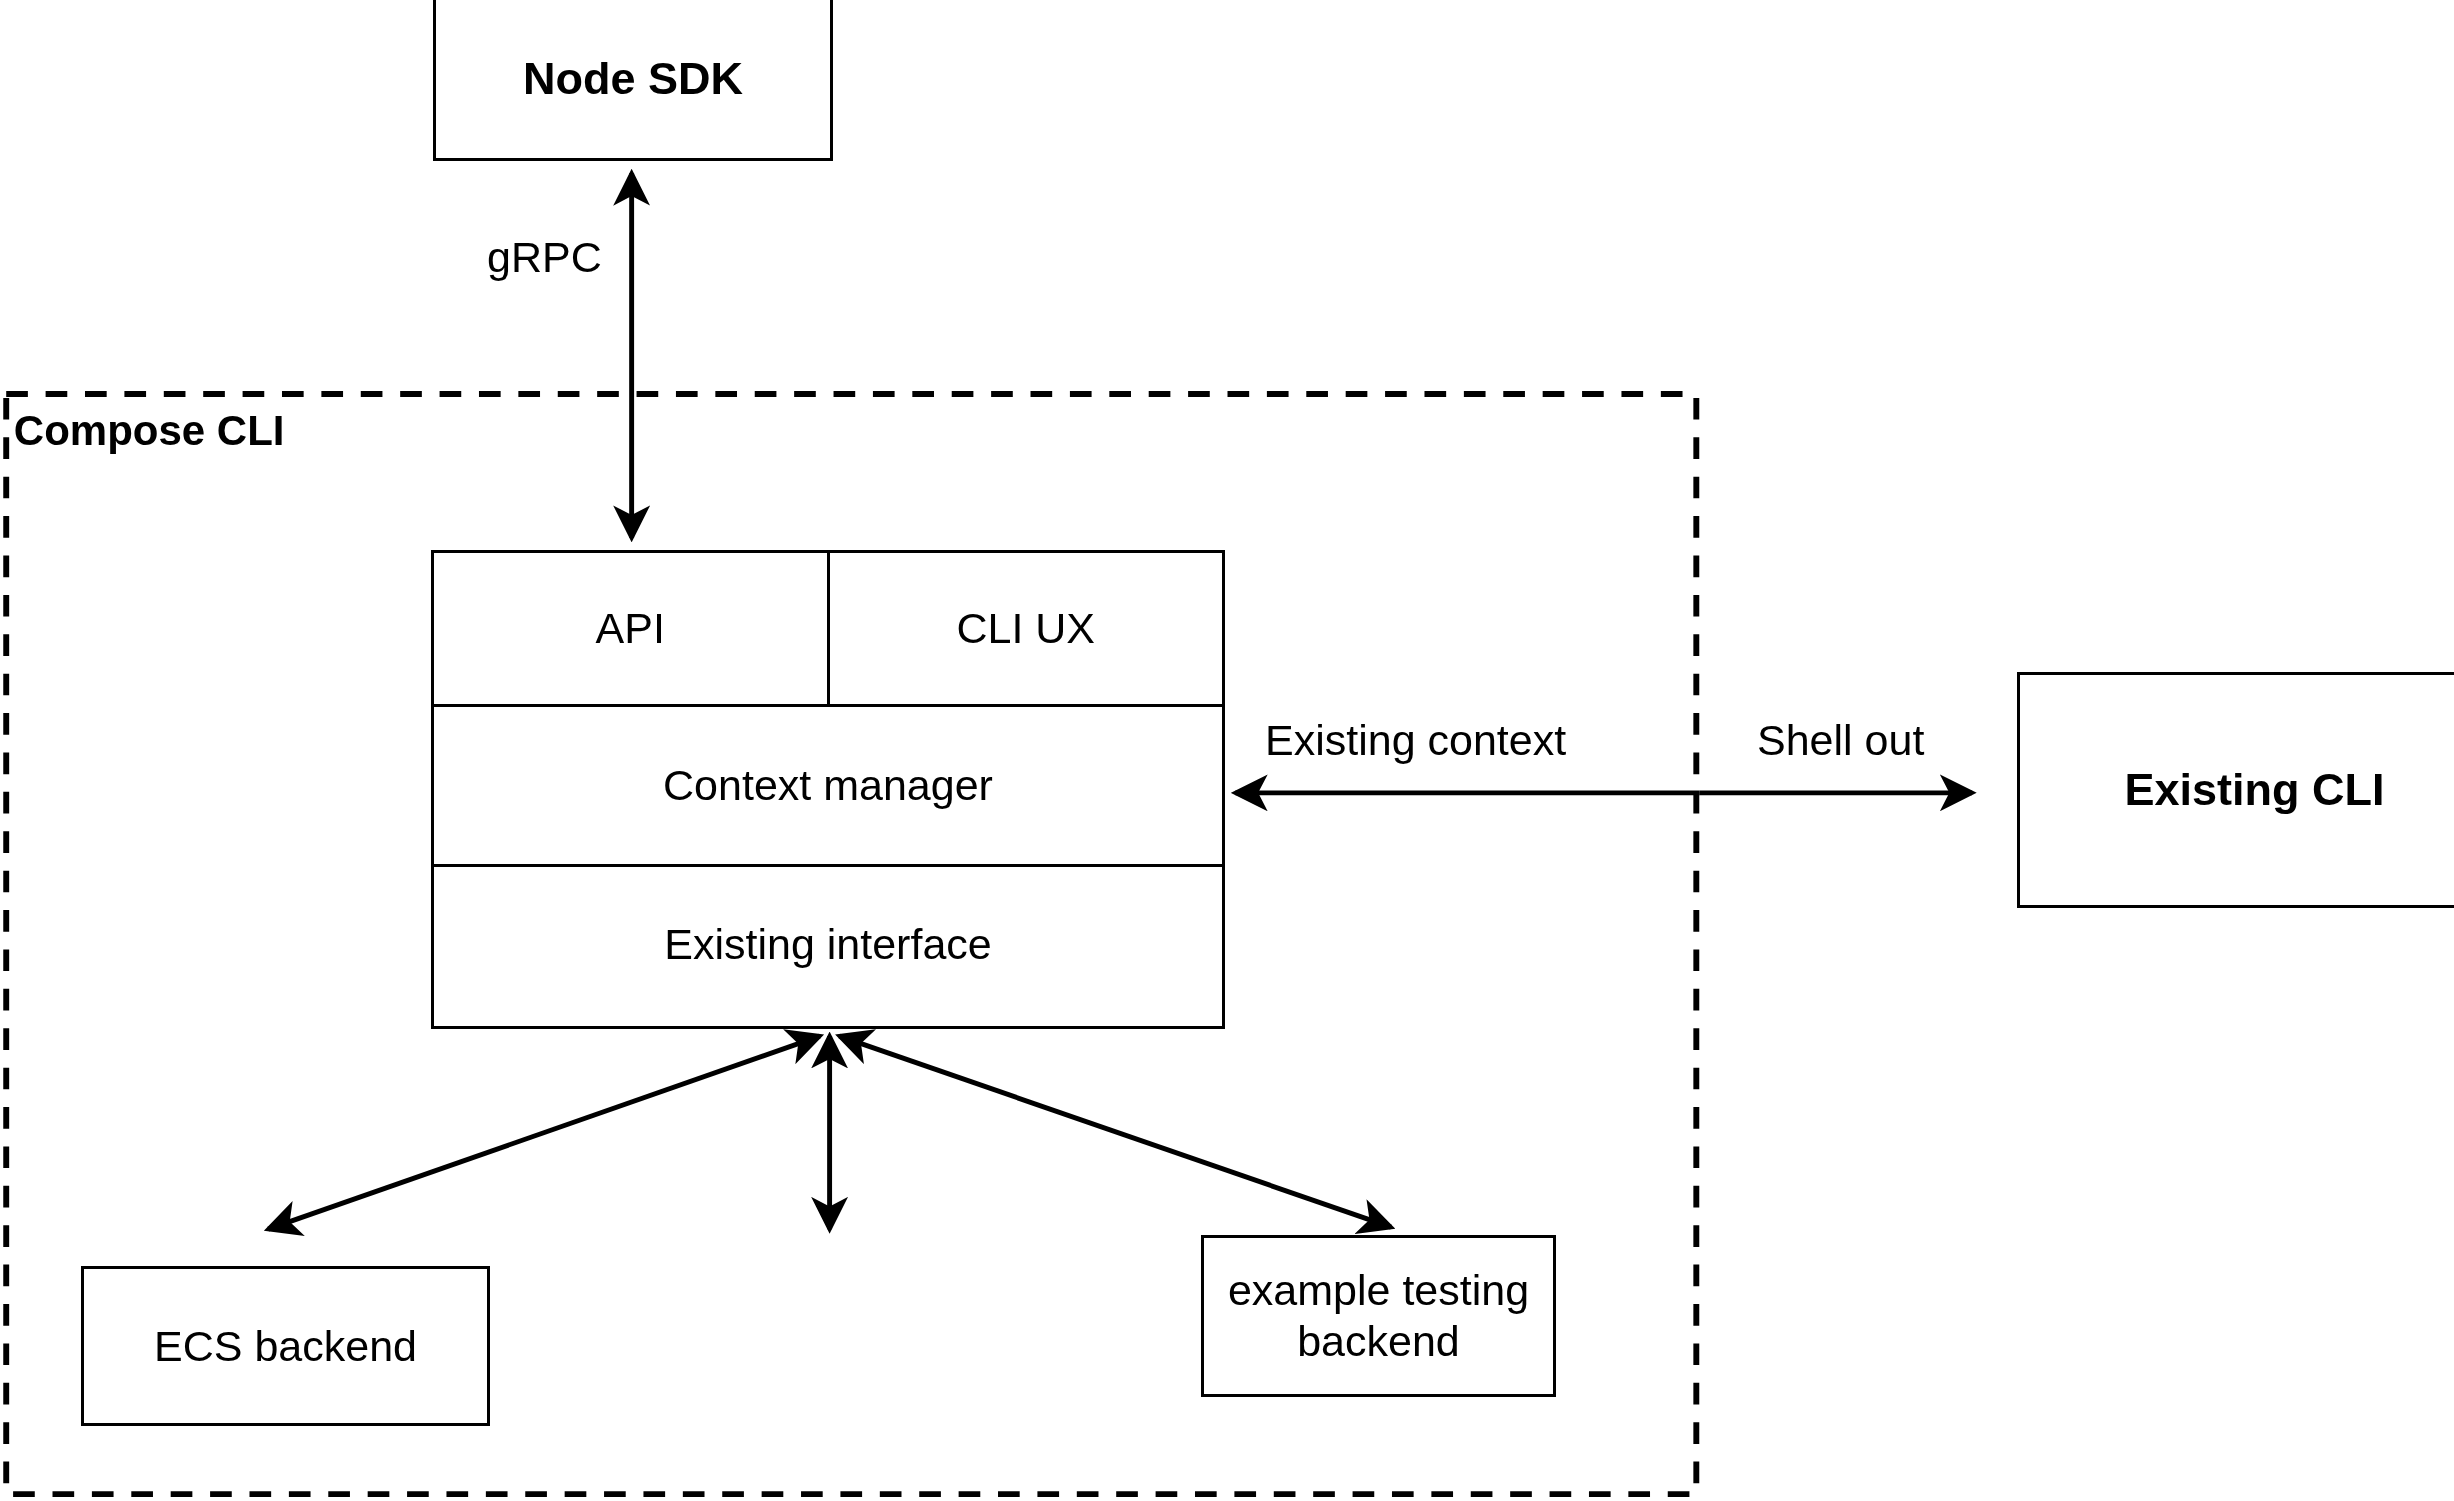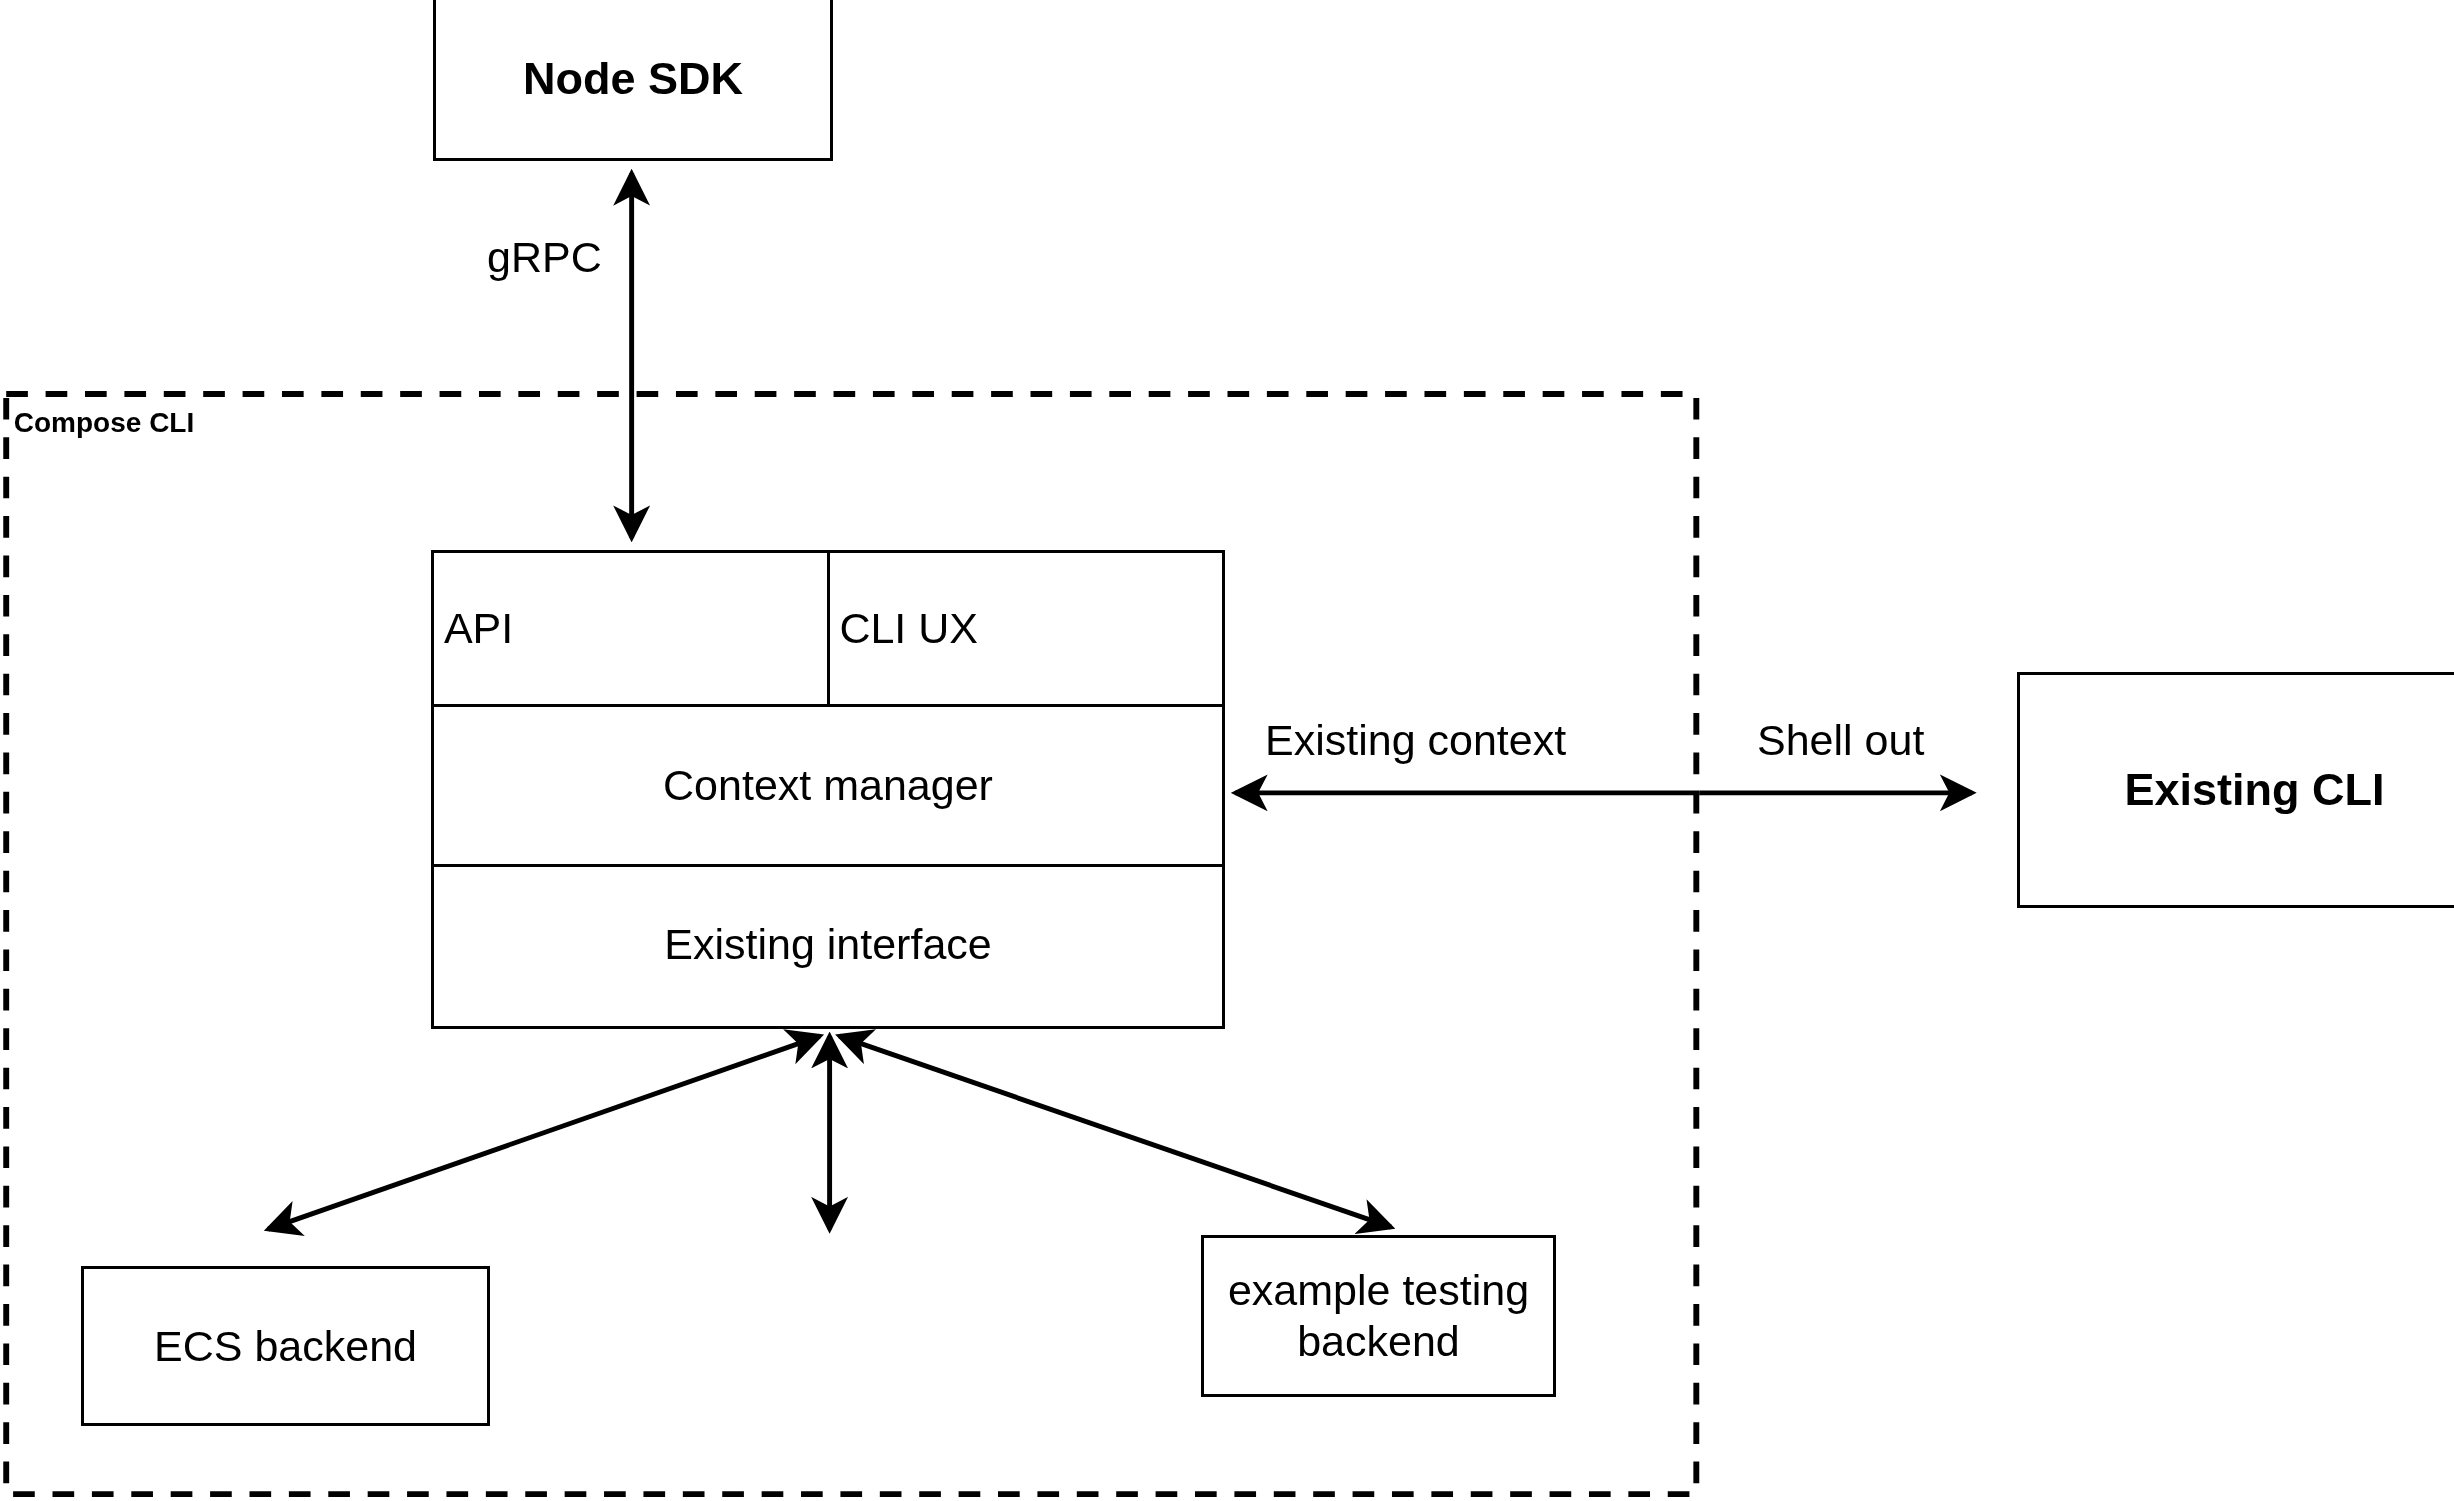--- a/index.html
+++ b/index.html
@@ -76,20 +76,21 @@
   #row-top {
     top: 0; height: 154px;
     border-bottom: 3.9px solid #000000;
     display: flex;
     flex-direction: row;
   }
   .row-top-cell {
     flex: 1 1 0;
     display: flex;
     align-items: center;
+    justify-content: center;
     height: 100%;
     box-sizing: border-box;
     font-size: 43px;
   }
   #cell-api { border-right: 3.9px solid #000000; }
   #row-context {
     top: 154px; height: 160px;
     border-bottom: 3.9px solid #000000;
   }
   #row-backend {
@@ -119,21 +120,21 @@
     background: transparent;
   }
   #lbl-grpc          { left: 487px;  top: 234px; }
   #lbl-existing-ctx  { left: 1265px; top: 717px; }
   #lbl-shell-out     { left: 1757px; top: 717px; }
 
   #group-title {
     position: absolute;
     left: 13.8px;
     top: 408px;
-    font-size: 28px;
+    font-size: 42px;
     font-weight: bold;
     line-height: 1.1;
     white-space: nowrap;
   }
 </style>
 </head>
 <body>
 
 <div id="canvas">
 

